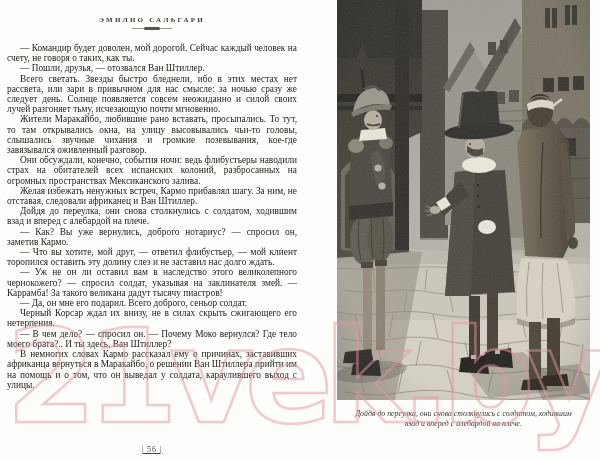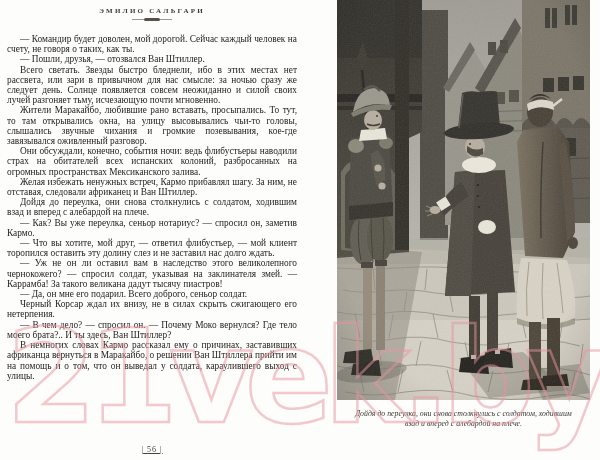--- a/index.html
+++ b/index.html
@@ -7,21 +7,21 @@
   body {
     position:relative; overflow:hidden;
     background:#fdfdfb;
     font-family:"Liberation Serif", serif;
     color:#262420;
   }
   
   .left-page { position:absolute; left:7px; top:0; width:290px; height:460px; }
   .running-head {
     text-align:center; font-size:7px; font-weight:bold;
-    letter-spacing:2.2px; color:#3c3a36; padding-top:7px;
+    letter-spacing:2.2px; color:#3c3a36; padding-top:16px;
     font-family:"Liberation Serif", serif;
   }
   .head-rule { width:40px; height:1px; background:#9b9892; margin:4px auto 0; position:relative; }
   .head-rule::after {
     content:""; position:absolute; left:50%; top:-1px; transform:translateX(-50%);
     width:16px; height:3px; background:#55524c; border-radius:2px;
   }
   .body-text {
     margin-top:14px; font-size:9.35px; line-height:10.2px;
     text-align:justify; color:#262420;
@@ -55,21 +55,21 @@
   <div class="running-head">ЭМИЛИО САЛЬГАРИ</div>
   <div class="head-rule"></div>
   <div class="body-text">
     <p>— Командир будет доволен, мой дорогой. Сейчас каждый человек на счету, не говоря о таких, как ты.</p>
     <p>— Пошли, друзья, — отозвался Ван Штиллер.</p>
     <p>Всего светать. Звезды быстро бледнели, ибо в этих местах нет рассвета, или зари в привычном для нас смысле: за ночью сразу же следует день. Солнце появляется совсем неожиданно и силой своих лучей разгоняет тьму, исчезающую почти мгновенно.</p>
     <p>Жители Маракайбо, любившие рано вставать, просыпались. То тут, то там открывались окна, на улицу высовывались чьи-то головы, слышались звучные чихания и громкие позевывания, кое-где завязывался оживленный разговор.</p>
     <p>Они обсуждали, конечно, события ночи: ведь флибустьеры наводили страх на обитателей всех испанских колоний, разбросанных на огромных пространствах Мексиканского залива.</p>
     <p>Желая избежать ненужных встреч, Кармо прибавлял шагу. За ним, не отставая, следовали африканец и Ван Штиллер.</p>
     <p>Дойдя до переулка, они снова столкнулись с солдатом, ходившим взад и вперед с алебардой на плече.</p>
-    <p>— Как? Вы уже переулка, сеньор нотариус? — спросил он, заметив Кармо.</p>
+    <p>— Как? Вы уже вернулись, доброго нотариус? — спросил он, заметив Кармо.</p>
     <p>— Что вы хотите, мой друг, — ответил флибустьер, — мой клиент торопился оставить эту долину слез и не заставил нас долго ждать.</p>
     <p>— Уж не он ли оставил вам в наследство этого великолепного чернокожего? — спросил солдат, указывая на заклинателя змей. — Каррамба! За такого великана дадут тысячу пиастров!</p>
     <p>— Да, он мне его подарил. Всего доброго, сеньор солдат.</p>
     <p>Черный Корсар ждал их внизу, не в силах скрыть сжигающего его нетерпения.</p>
     <p>— В чем дело? — спросил он. — Почему Моко вернулся? Где тело моего брата?.. И ты здесь, Ван Штиллер?</p>
     <p>В немногих словах Кармо рассказал ему о причинах, заставивших африканца вернуться в Маракайбо, о решении Ван Штиллера прийти им на помощь и о том, что он выведал у солдата, караулившего выход с улицы.</p>
   </div>
   <div class="folio">| 56 |</div>
 </div>
 

